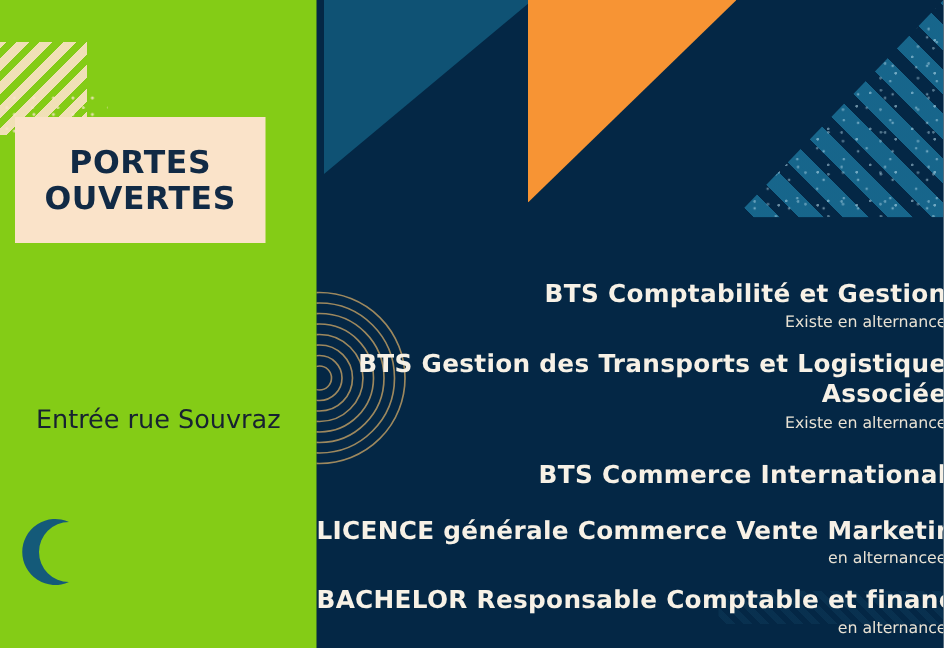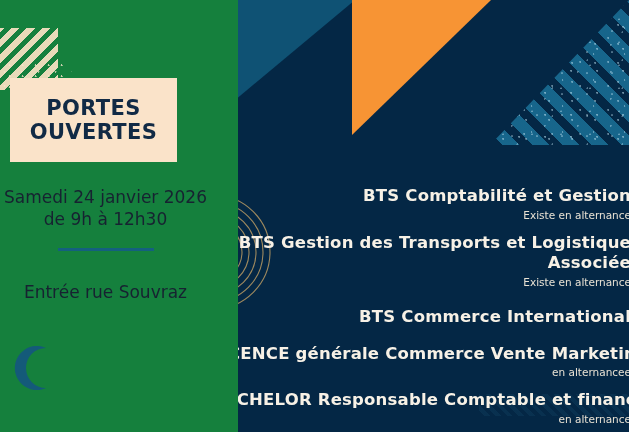--- a/index.html
+++ b/index.html
@@ -82,22 +82,22 @@
   .course-sub{
     font-size:10.5px;line-height:1.5;color:#e9e2d4;
     font-weight:400;white-space:nowrap;margin-top:1px;
   }
   .course-block{margin-bottom:9px;}
   .course-block:last-child{margin-bottom:0;}
   .gap-lg{margin-top:16px;}
 
   
   .orange-panel{
-    position:absolute;left:0;top:0;width:238px;height:432px;
-    background:#15803d;overflow:hidden;
+    position:absolute;left:0;top:0;width:211px;height:432px;
+    background:#84cc16;overflow:hidden;
   }
   .hatch{
     position:absolute;left:-6px;top:28px;width:64px;height:62px;
     background:repeating-linear-gradient(-45deg,
       rgba(250,226,196,0) 0 5px,
       rgba(250,226,196,.92) 5px 11px);
   }
   .hatch-dots{
     position:absolute;left:-6px;top:62px;width:78px;height:34px;
     background-image:
@@ -116,21 +116,21 @@
   }
   .date-block{
     position:absolute;left:0;top:186px;width:211px;text-align:center;
     color:#172231;
   }
   .date-line{font-size:17px;line-height:1.32;font-weight:400;white-space:nowrap;}
   .rule{
     width:96px;height:3px;background:#14607f;margin:17px auto 0;
   }
   .addr-block{
-    position:absolute;left:0;top:280px;width:211px;text-align:center;
+    position:absolute;left:0;top:268px;width:211px;text-align:center;
     color:#172231;
   }
   .addr-line{font-size:17px;line-height:1.42;font-weight:500;}
   .moon{position:absolute;left:10px;top:342px;width:52px;height:52px;}
   .moon svg{display:block;}
 </style>
 </head>
 <body>
 
 <div id="poster">
@@ -196,25 +196,20 @@
     <div class="hatch"></div>
     <div class="hatch-dots"></div>
 
     <div class="cream-box">
       <div class="headline">
         <div>PORTES</div>
         <div>OUVERTES</div>
       </div>
     </div>
 
-    <div class="date-block">
-      <div class="date-line">Samedi 24 janvier 2026</div>
-      <div class="date-line">de 9h à 12h30</div>
-      <div class="rule"></div>
-    </div>
 
     <div class="addr-block">
       <div class="addr-line">Entrée rue Souvraz</div>
     </div>
 
     <div class="moon">
       <svg width="52" height="52" viewBox="0 0 52 52" aria-hidden="true">
         <path d="M36 6 A22 22 0 1 0 36 46 A17 17 0 1 1 36 6 Z" fill="#145a79"></path>
       </svg>
     </div>

